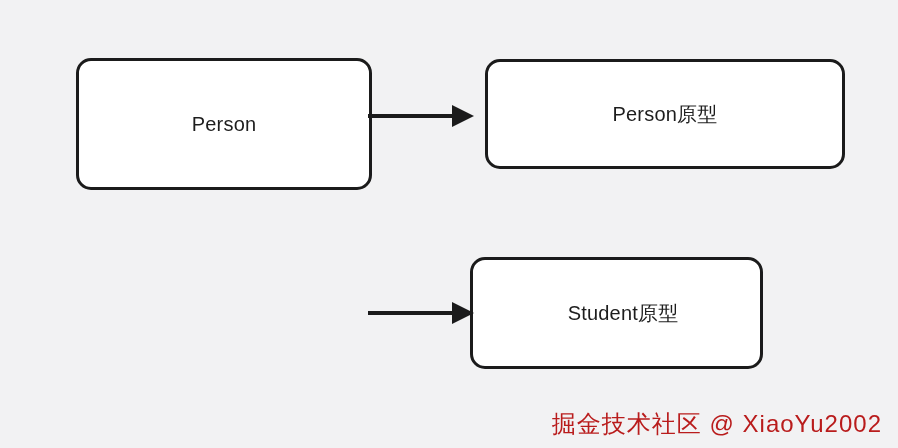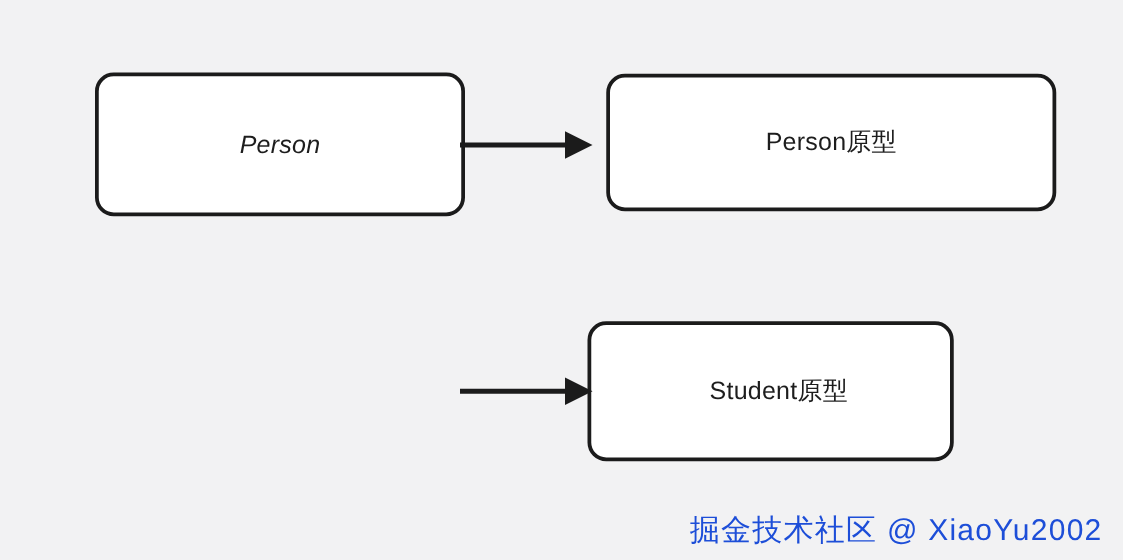--- a/index.html
+++ b/index.html
@@ -31,38 +31,38 @@
   }
   .node-label {
     font-size: 20px;
     font-weight: 400;
     color: #1d1d1d;
     letter-spacing: 0.2px;
     line-height: 1;
     white-space: nowrap;
   }
   
-  #node-person        { left: 76px;  top: 58px;  width: 296px; height: 115px; font-style: italic; }
+  #node-person        { left: 76px;  top: 58px;  width: 296px; height: 132px; }
   #node-person-proto  { left: 468px; top: 59px;  width: 360px; height: 110px; margin-left: 17px; }
   #node-student       { left: 76px;  top: 255px; width: 296px; height: 114px; }
   #node-student-proto { left: 470px; top: 257px; width: 293px; height: 112px; padding-left: 13px; }
 
   .edge-arrow {
     position: absolute;
     overflow: visible;
   }
   #edge-person   { left: 368px; top: 100px; width: 106px; height: 32px; }
   #edge-student  { left: 368px; top: 297px; width: 106px; height: 32px; }
 
   .watermark {
     position: absolute;
     right: 16px;
     bottom: 8px;
     font-size: 24px;
-    color: #1d4ed8;
+    color: #b91c1c;
     letter-spacing: 1px;
     white-space: nowrap;
     user-select: none;
   }
 </style>
 </head>
 <body>
 
 <div id="diagram-canvas">
 

